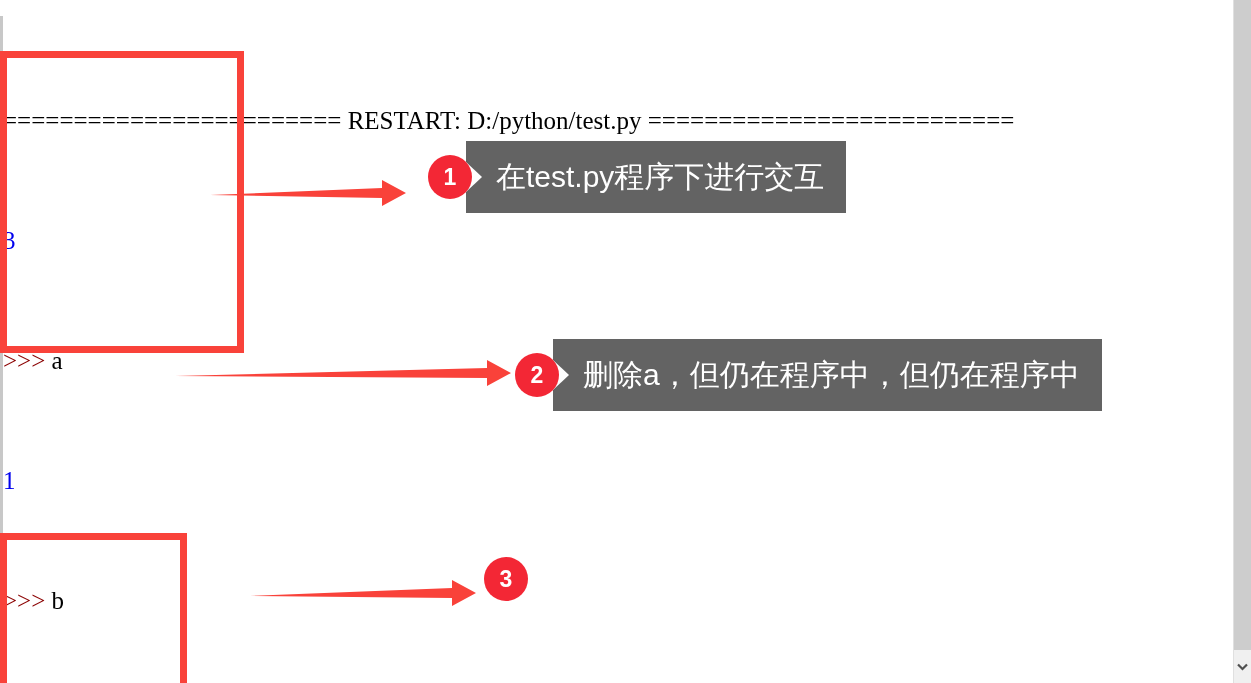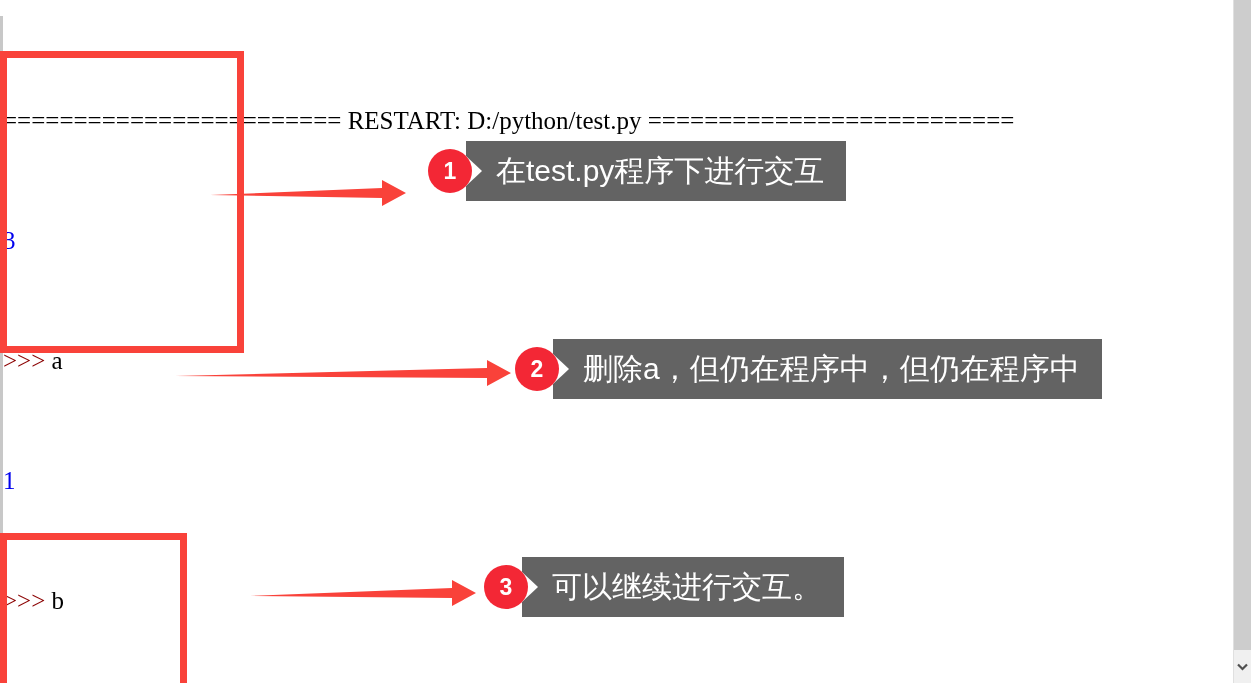--- a/index.html
+++ b/index.html
@@ -97,21 +97,21 @@
     position: relative;
     margin-left: -6px;
     background: #636363;
     color: #ffffff;
     font-family: "Liberation Sans", sans-serif;
     font-size: 30px;
     line-height: 1;
     padding: 16px 22px 16px 30px;
     display: flex;
     align-items: center;
-    height: 60px;
+    height: 72px;
     box-sizing: border-box;
     white-space: nowrap;
   }
   .callout-bubble::before {
     content: "";
     position: absolute;
     left: 0;
     top: 50%;
     transform: translateY(-50%);
     width: 0;
@@ -237,21 +237,20 @@
     <div class="callout-bubble">在test.py程序下进行交互</div>
   </div>
 
   <div class="callout" style="left:515px; top:339px;">
     <div class="callout-badge">2</div>
     <div class="callout-bubble">删除a，但仍在程序中，但仍在程序中</div>
   </div>
 
   <div class="callout" style="left:484px; top:557px;">
     <div class="callout-badge">3</div>
-    <div class="callout-bubble">可以继续进行交互。</div>
   </div>
 
   <div id="scrollbar-gap"></div>
   <div id="scrollbar">
     <div id="scroll-thumb"></div>
     <div id="scroll-down-btn">
       <svg width="11" height="8" viewBox="0 0 11 8">
         <polyline points="1,1.5 5.5,6 10,1.5" fill="none" stroke="#505050" stroke-width="2.2"></polyline>
       </svg>
     </div>

